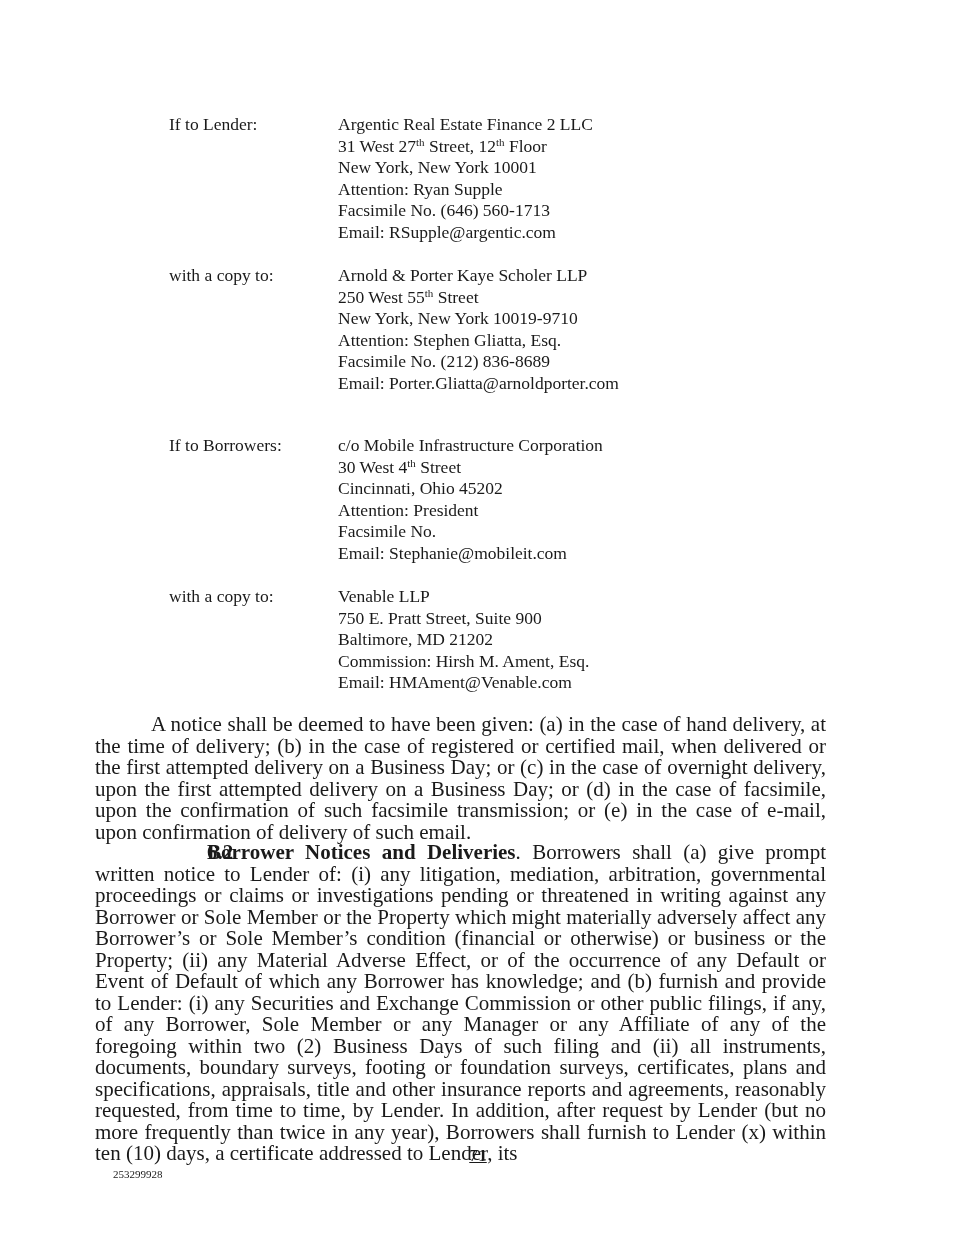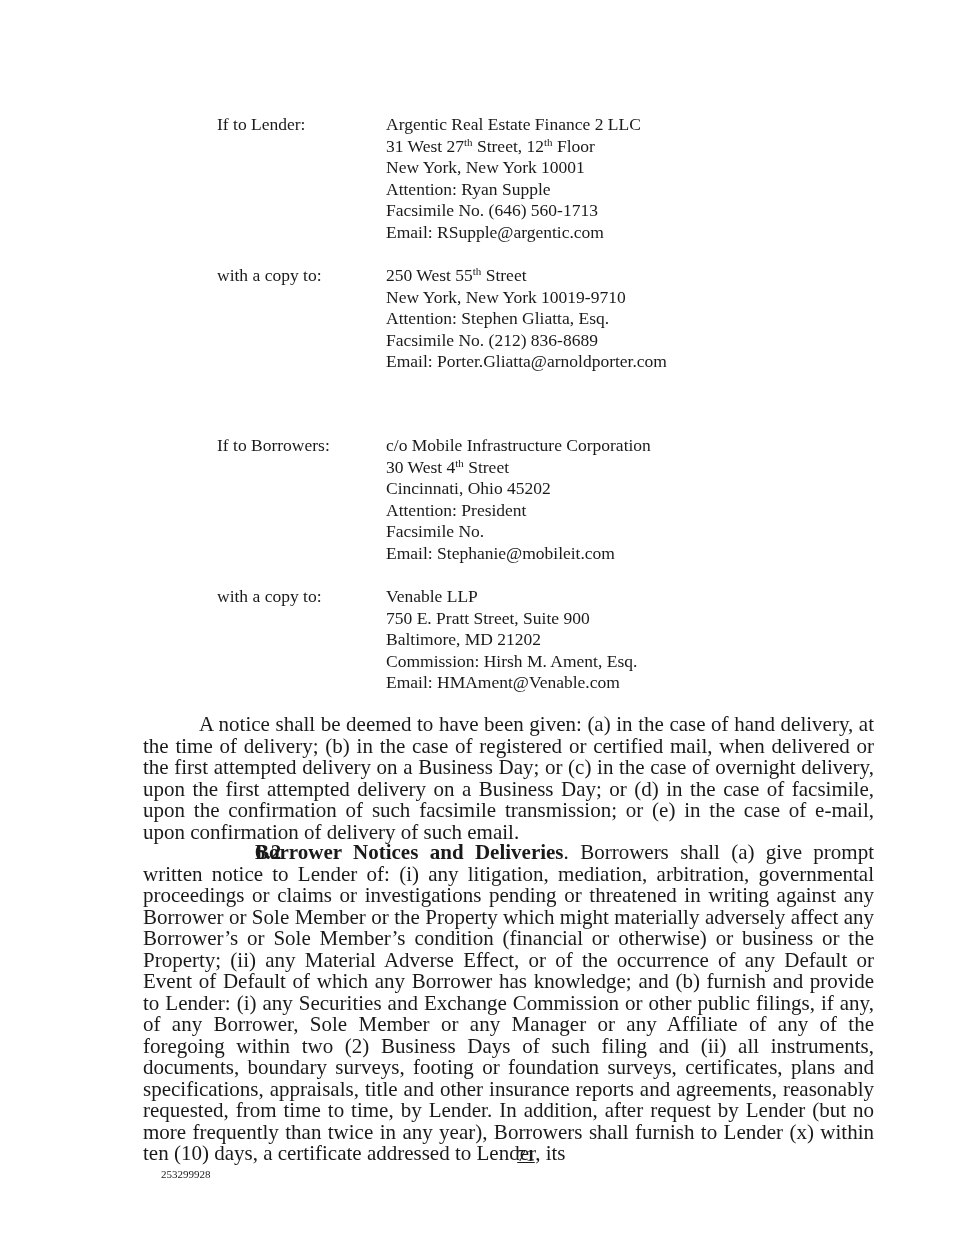--- a/index.html
+++ b/index.html
@@ -1,21 +1,21 @@
 <!DOCTYPE html>
 <html><head>
   <meta charset="utf-8">
   <style>
     html, body { margin: 0; padding: 0; background: #ffffff; }
     body {
       width: 956px; height: 1237px; position: relative; overflow: hidden;
       font-family: "Liberation Serif", "DejaVu Serif", serif;
       color: #1a1a1a;
     }
-    .page { position: absolute; left: 0; top: 0; width: 888px; height: 1237px; margin-left: 48px; }
+    .page { position: absolute; left: 0; top: 0; width: 888px; height: 1237px; }
     .notice-block { position: absolute; left: 169px; width: 700px; }
     .notice-label {
       position: absolute; left: 0; top: 0;
       font-size: 17.5px; line-height: 21.5px; white-space: nowrap;
     }
     .notice-lines { position: absolute; left: 169px; top: 0; }
     .notice-line {
       font-size: 17.5px; line-height: 21.5px; white-space: nowrap; height: 21.5px;
     }
     sup { font-size: 11px; line-height: 0; vertical-align: 6px; }
@@ -47,20 +47,21 @@
       <div class="notice-line">New York, New York 10001</div>
       <div class="notice-line">Attention:  Ryan Supple</div>
       <div class="notice-line">Facsimile No. (646) 560-1713</div>
       <div class="notice-line">Email: RSupple@argentic.com</div>
     </div>
   </div>
 
   <div class="notice-block" style="top:265px;">
     <div class="notice-label">with a copy to:</div>
     <div class="notice-lines">
+      <div class="notice-line">Arnold &amp; Porter Kaye Scholer LLP</div>
       <div class="notice-line"><span>250 West 55</span><sup>th</sup><span> Street</span></div>
       <div class="notice-line">New York, New York 10019-9710</div>
       <div class="notice-line">Attention: Stephen Gliatta, Esq.</div>
       <div class="notice-line">Facsimile No. (212) 836-8689</div>
       <div class="notice-line">Email: Porter.Gliatta@arnoldporter.com</div>
     </div>
   </div>
 
   <div class="notice-block" style="top:435px;">
     <div class="notice-label">If to Borrowers:</div>

